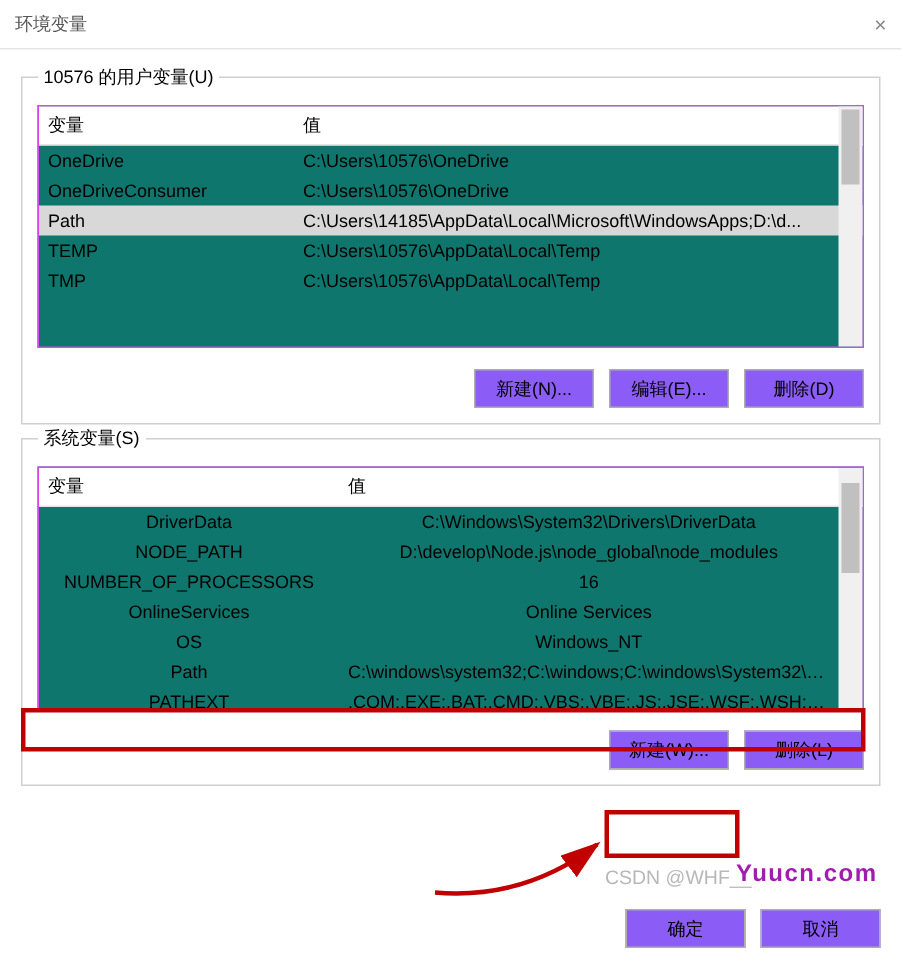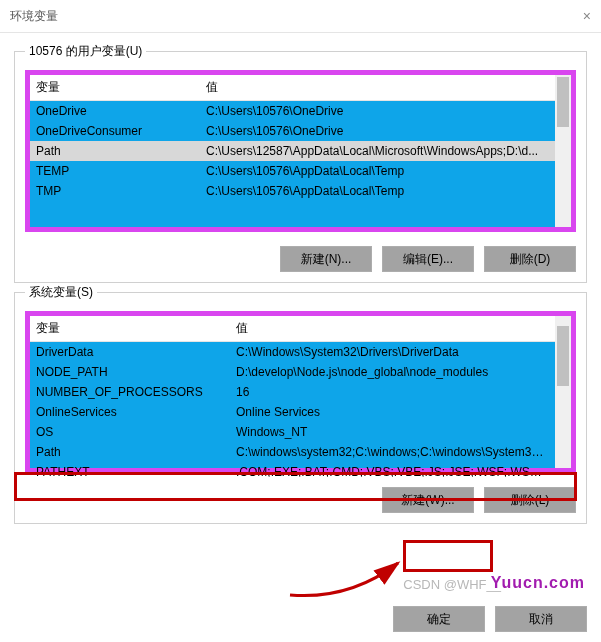--- a/index.html
+++ b/index.html
@@ -23,23 +23,23 @@
     .titlebar .title { color: #555; flex: 1; }
     .titlebar .close { color: #888; cursor: pointer; font-size: 14px; }
     .content { padding: 10px 14px 0 14px; }
     fieldset {
       border: 1px solid #d0d0d0;
       padding: 10px;
       margin-bottom: 1px;
     }
     legend { padding: 0 4px; }
     .table-wrap {
-      border: 5px solid #d946ef;
+      border: 1px solid #d946ef;
       position: relative;
-      background: #0ea5e9;
+      background: #0f766e;
       margin-bottom: 14px;
     }
     .table-header { display: flex; background: #fff; border-bottom: 1px solid #e5e5e5; }
     .table-header div { padding: 4px 6px; }
     .th-var { width: 170px; }
     .th-val { flex: 1; }
     .rows { }
     .row { display: flex; }
     .row div { padding: 3px 6px; white-space: nowrap; overflow: hidden; text-overflow: ellipsis; }
     .row .c1 { width: 170px; }
@@ -53,22 +53,22 @@
     }
     .scroll .thumb {
       position: absolute;
       left: 2px; right: 2px;
       top: 2px; height: 50px;
       background: #c0c0c0;
     }
     .btn-row { display: flex; justify-content: flex-end; gap: 10px; margin-top: 4px; }
     .btn {
       border: 1px solid #adadad;
-      background: #a3a3a3;
-      width: 92px;
+      background: #8b5cf6;
+      width: 80px;
       height: 26px;
       display: flex;
       align-items: center;
       justify-content: center;
       cursor: pointer;
     }
     .highlight-box {
       position: absolute;
       border: 3px solid #c00000;
       pointer-events: none;
@@ -96,21 +96,21 @@
       opacity: 0.6;
     }
     .footer-btns {
       position: absolute;
       right: 14px; bottom: 10px;
       display: flex;
       gap: 10px;
       margin-top: 16px;
     }
     .sys-table { height: 162px; }
-    .sys-table .rows-container { position: relative; height: 135px; overflow: hidden; }
+    .sys-table .rows-container { position: relative; height: 135px; overflow: hidden; text-align: center; }
     .sys-table .rows { position: absolute; top: 0; left: 0; right: 16px; }
   </style>
 </head>
 <body>
 
 <div class="titlebar">
   <span class="title">环境变量</span>
   <span class="close">×</span>
 </div>
 
@@ -127,21 +127,21 @@
           <div class="row">
             <div class="c1">OneDrive</div>
             <div class="c2">C:\Users\10576\OneDrive</div>
           </div>
           <div class="row">
             <div class="c1">OneDriveConsumer</div>
             <div class="c2">C:\Users\10576\OneDrive</div>
           </div>
           <div class="row selected">
             <div class="c1">Path</div>
-            <div class="c2">C:\Users\12587\AppData\Local\Microsoft\WindowsApps;D:\d...</div>
+            <div class="c2">C:\Users\14185\AppData\Local\Microsoft\WindowsApps;D:\d...</div>
           </div>
           <div class="row">
             <div class="c1">TEMP</div>
             <div class="c2">C:\Users\10576\AppData\Local\Temp</div>
           </div>
           <div class="row">
             <div class="c1">TMP</div>
             <div class="c2">C:\Users\10576\AppData\Local\Temp</div>
           </div>
         </div>

